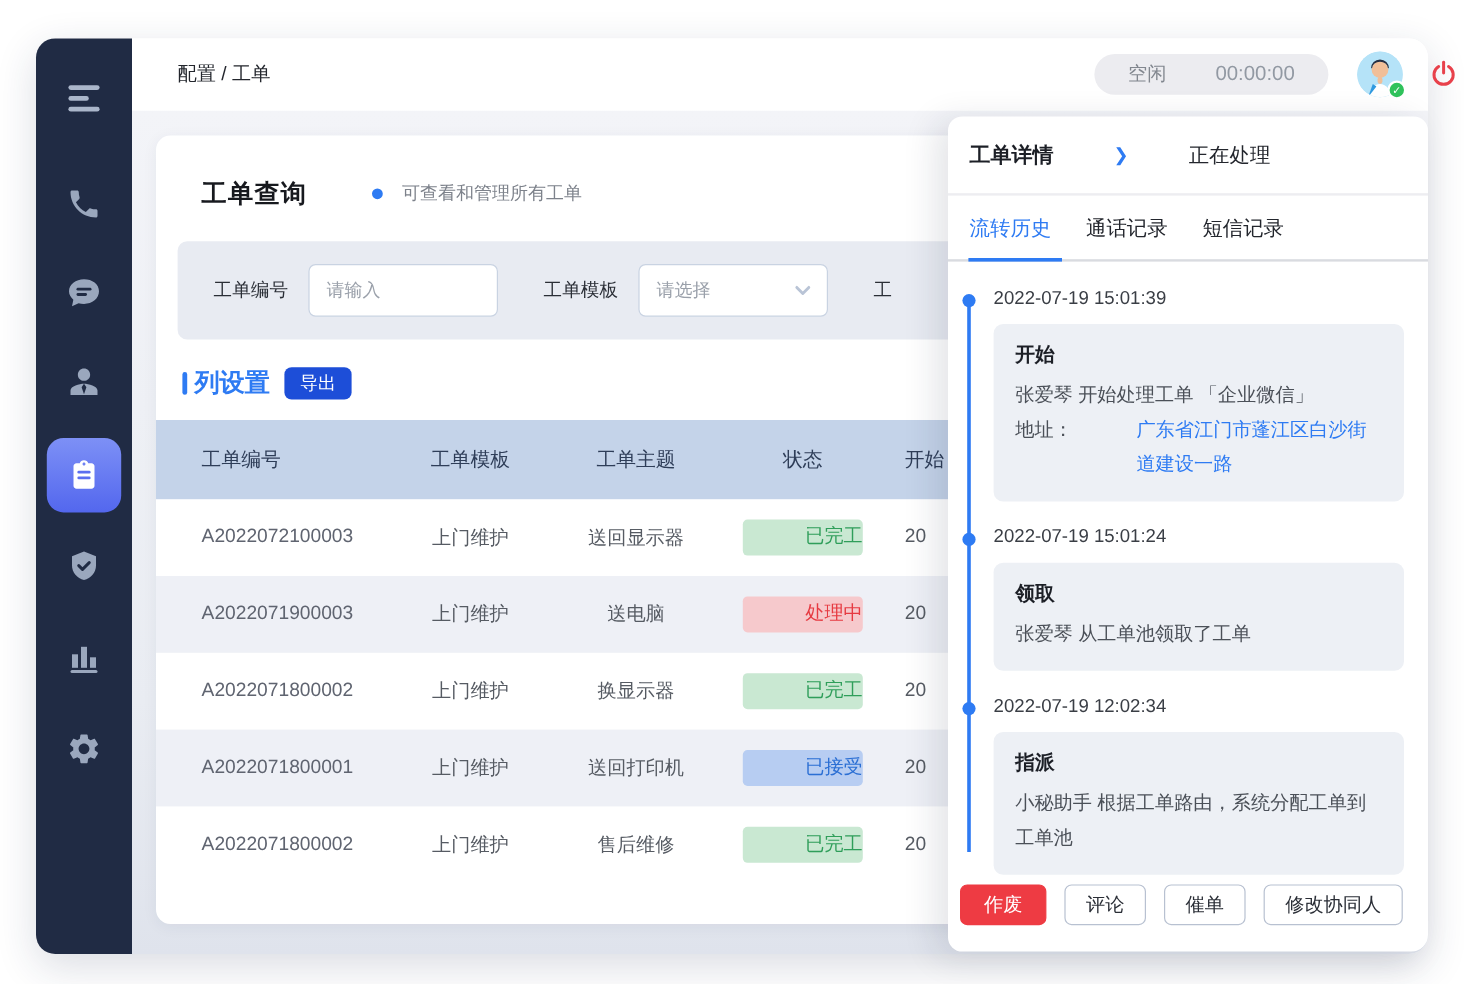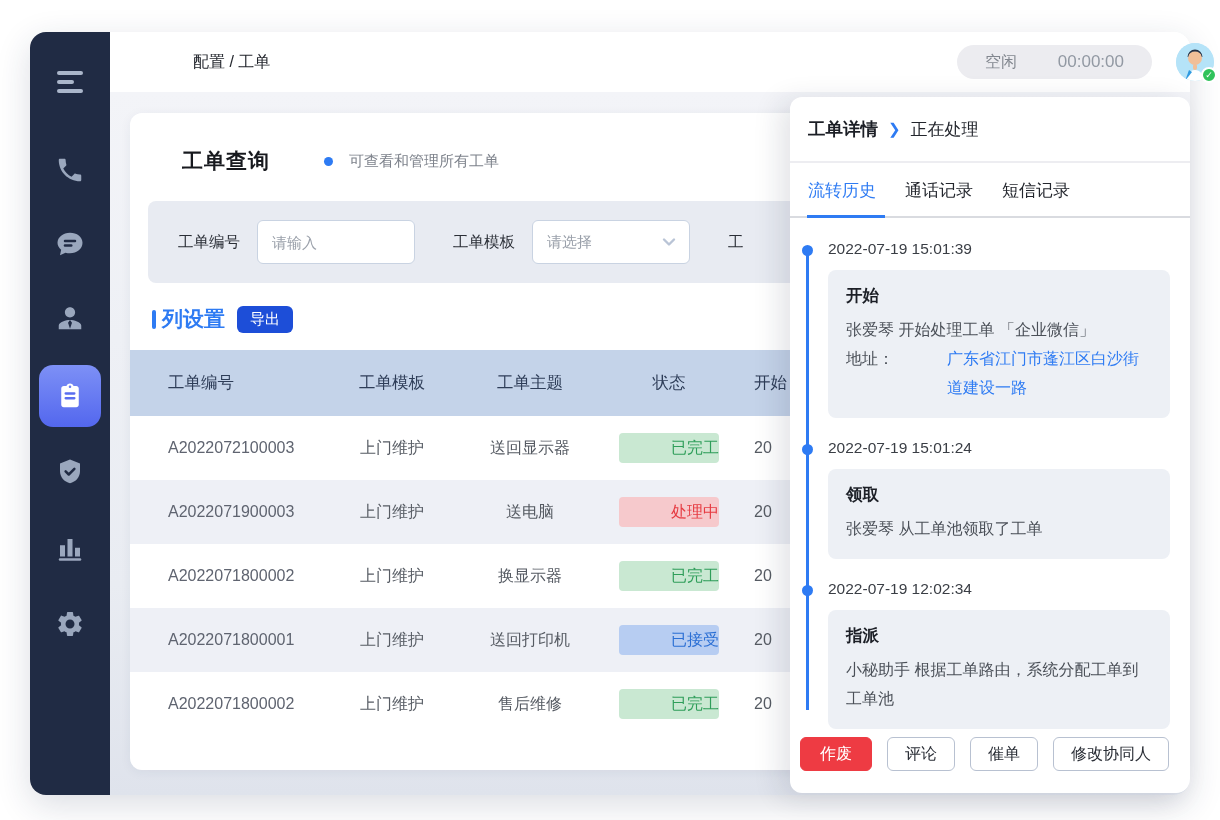--- a/index.html
+++ b/index.html
@@ -11,21 +11,21 @@
   
   .sidebar { position:absolute; left:0; top:0; width:80px; height:100%;
              background:#202b44; border-radius:16px 0 0 16px; z-index:30; }
   .nav-item { position:absolute; left:50%; transform:translateX(-50%); width:62px; height:62px;
               display:flex; align-items:center; justify-content:center; cursor:pointer; }
   .nav-item svg { width:30px; height:30px; }
   .nav-item.active { background:linear-gradient(180deg,#7d90f6,#5367ee); border-radius:14px; }
 
   
   .topbar { position:absolute; left:80px; right:0; top:0; height:60px; background:#fff;
-            border-radius:0 16px 0 0; display:flex; align-items:center; z-index:10;margin-left:45px; }
+            border-radius:0 16px 0 0; display:flex; align-items:center; z-index:10; }
   .breadcrumb { margin-left:38px; font-size:16px; color:#23262d; font-weight:500; }
   .timer-pill { position:absolute; left:802px; top:13px; width:195px; height:34px; background:#ececf0;
                 border-radius:17px; display:flex; align-items:center; justify-content:space-between;
                 padding:5px 28px; }
   .timer-state { font-size:16px; color:#82878f; }
   .timer-time  { font-size:17px; color:#9299a3; }
   .avatar { position:absolute; left:1021px; top:11px; width:38px; height:38px; border-radius:50%;
             background:#b5e3f8; overflow:visible; cursor:pointer; }
   .avatar svg.person { width:38px; height:38px; border-radius:50%; display:block; }
   .avatar .badge-check { position:absolute; right:-3px; bottom:-2px; width:16px; height:16px;
@@ -34,21 +34,21 @@
   .power-btn { position:absolute; left:1080px; top:17px; width:26px; height:26px; cursor:pointer; }
 
   
   .content-bg { position:absolute; left:80px; top:60px; right:0; bottom:0;
                 background:linear-gradient(180deg,#f3f4f8 0%,#e9ecf2 70%,#dfe3ec 100%);
                 border-radius:0 0 16px 0; }
 
   
   .main-card { position:absolute; left:100px; top:81px; width:1040px; height:657px; background:#fff;
                border-radius:12px; box-shadow:0 2px 12px rgba(30,50,90,.06); z-index:5; overflow:hidden; }
-  .title-row { display:flex; align-items:center; margin:34px 0 0 52px;font-family:Liberation Mono, monospace; }
+  .title-row { display:flex; align-items:center; margin:34px 0 0 38px;font-family:Liberation Mono, monospace; }
   .page-title { font-size:21px; font-weight:bold; color:#17191e; letter-spacing:1px; }
   .subtitle-dot { width:9px; height:9px; border-radius:50%; background:#2e7bf3; margin:0 16px 0 54px; }
   .subtitle { font-size:15px; color:#7d828b; }
 
   .filter-bar { margin:26px 0 0 18px; width:950px; height:82px; background:#e8ebf2; border-radius:8px;
                 display:flex; align-items:center; padding-left:30px; }
   .filter-label { font-size:15.5px; color:#2a2e36; margin-right:17px; white-space:nowrap; }
   .filter-input { width:158px; height:44px; border:1px solid #c9d3e2; border-radius:6px; background:#fff;
                   font-size:15px; color:#333; padding:0 14px; outline:none; font-family:inherit; }
   .filter-input::placeholder { color:#9aa0aa; }
@@ -76,21 +76,21 @@
   .t-row.stripe { background:#eef0f6; }
   .badge { display:inline-block; width:100px; height:30px; line-height:30px; border-radius:4px;
            font-size:16px; text-align:right; }
   .badge--success { background:#c9e8d2; color:#2f9e5a; }
   .badge--danger  { background:#f6c9cc; color:#e63a41; }
   .badge--info    { background:#b7cdf2; color:#2b6fd4; }
 
   
   .detail-panel { position:absolute; left:760px; top:65px; width:400px; height:696px; background:#fff;
                   border-radius:12px 12px 14px 12px; box-shadow:-10px 4px 28px rgba(21,34,60,.12); z-index:20; }
-  .dp-header { height:64px; display:flex; align-items:center; padding-left:18px; }
+  .dp-header { height:64px; display:flex; align-items:center; padding-left:18px;gap:40px; }
   .dp-title { font-size:17.5px; font-weight:bold; color:#1c1f26; }
   .dp-chevron { color:#2e7bf3; font-size:15px; margin:0 10px; font-weight:bold; }
   .dp-status { font-size:17px; color:#23262d; }
   .dp-divider { height:2px; background:#ededf1; }
 
   .dp-tabs { display:flex; align-items:flex-end; padding-left:18px; height:55px; position:relative; }
   .dp-tab { font-size:17px; color:#23262d; margin-right:29px; padding-bottom:16px; cursor:pointer; }
   .dp-tab.active { color:#2e7bf3; }
   .tab-line { position:absolute; left:0; right:0; bottom:0; height:2px; background:#d9dbe0; }
   .tab-line-active { position:absolute; left:17px; bottom:0; width:78px; height:3px; background:#2e7bf3; }

